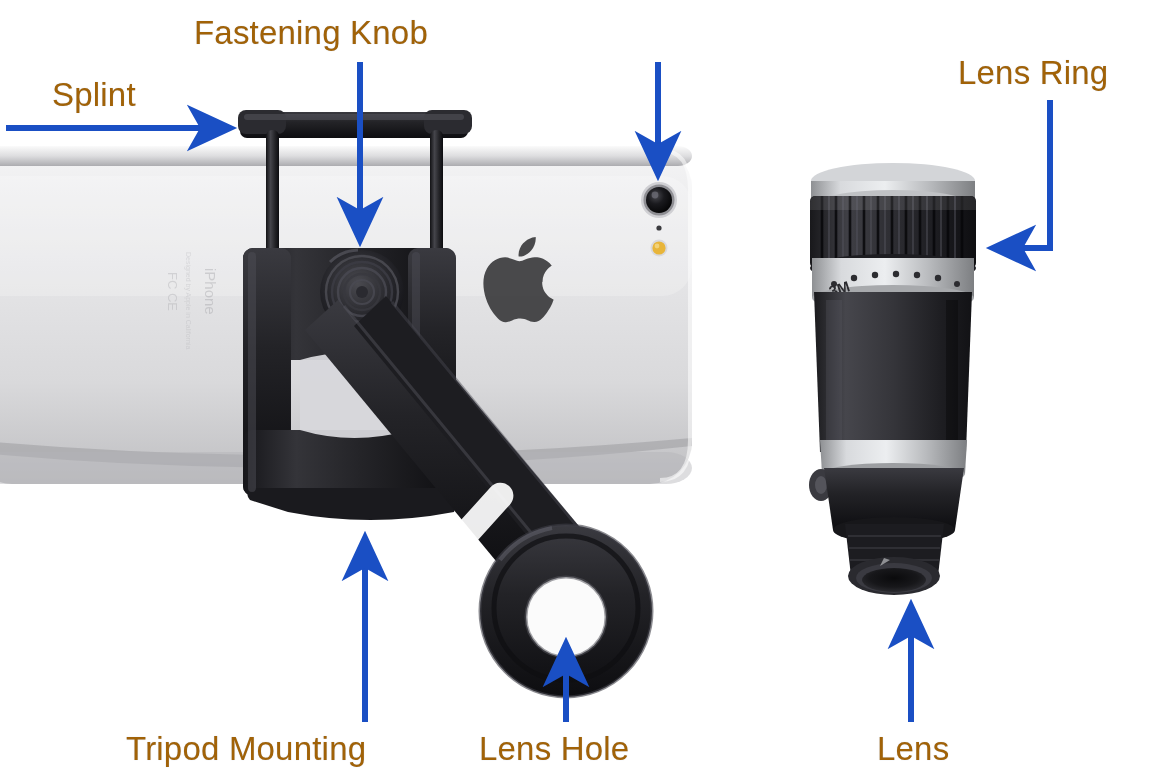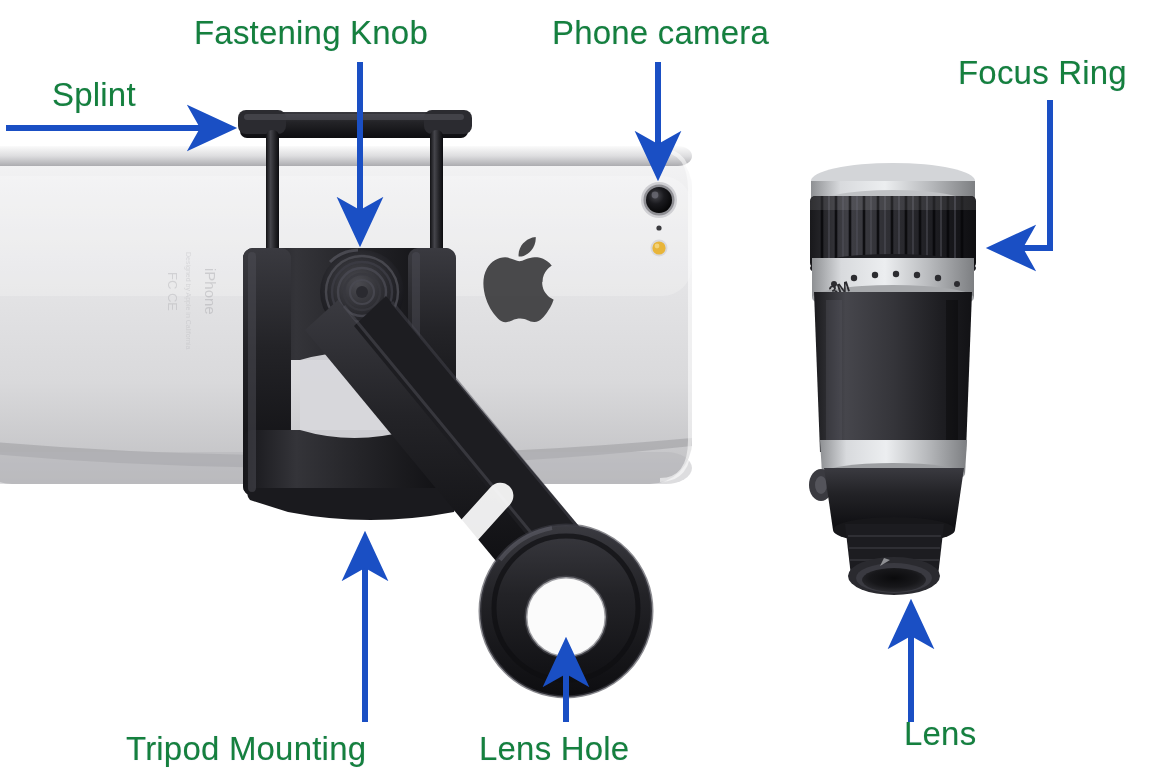--- a/index.html
+++ b/index.html
@@ -17,21 +17,21 @@
     overflow: hidden;
   }
   #stage svg.layer {
     position: absolute;
     left: 0; top: 0;
     width: 1169px;
     height: 781px;
   }
   .callout-label {
     position: absolute;
-    color: #15803d;
+    color: #a16207;
     font-family: "Liberation Sans", sans-serif;
     font-size: 33px;
     font-weight: 400;
     letter-spacing: 0.2px;
     white-space: nowrap;
     line-height: 1;
     text-shadow: 0 0 1px rgba(31,78,168,0.25);
   }
 </style>
 </head>
@@ -308,23 +308,22 @@
       <line x1="365" y1="722" x2="365" y2="538" marker-end="url(#arrowUp)"></line>
       <line x1="566" y1="722" x2="566" y2="644" marker-end="url(#arrowUp)"></line>
       <line x1="911" y1="722" x2="911" y2="606" marker-end="url(#arrowUp)"></line>
     </g>
   </svg>
 
   <div class="callout-label" style="left:36px;  top:78px;margin-left:16px;">Splint</div>
 
   <div class="callout-label" style="left:194px; top:16px;">Fastening Knob</div>
 
-  <div class="callout-label" style="left:552px; top:16px;">Phone camera</div>
-
-  <div class="callout-label" style="left:958px; top:56px;">Focus Ring</div>
+
+  <div class="callout-label" style="left:958px; top:56px;">Lens Ring</div>
 
   <div class="callout-label" style="left:126px; top:732px;text-align:right;">Tripod Mounting</div>
 
   <div class="callout-label" style="left:479px; top:732px;">Lens Hole</div>
 
-  <div class="callout-label" style="left:877px; top:717px;margin-left:27px;">Lens</div>
+  <div class="callout-label" style="left:877px; top:732px;">Lens</div>
 
 </div>
 
 </body></html>

